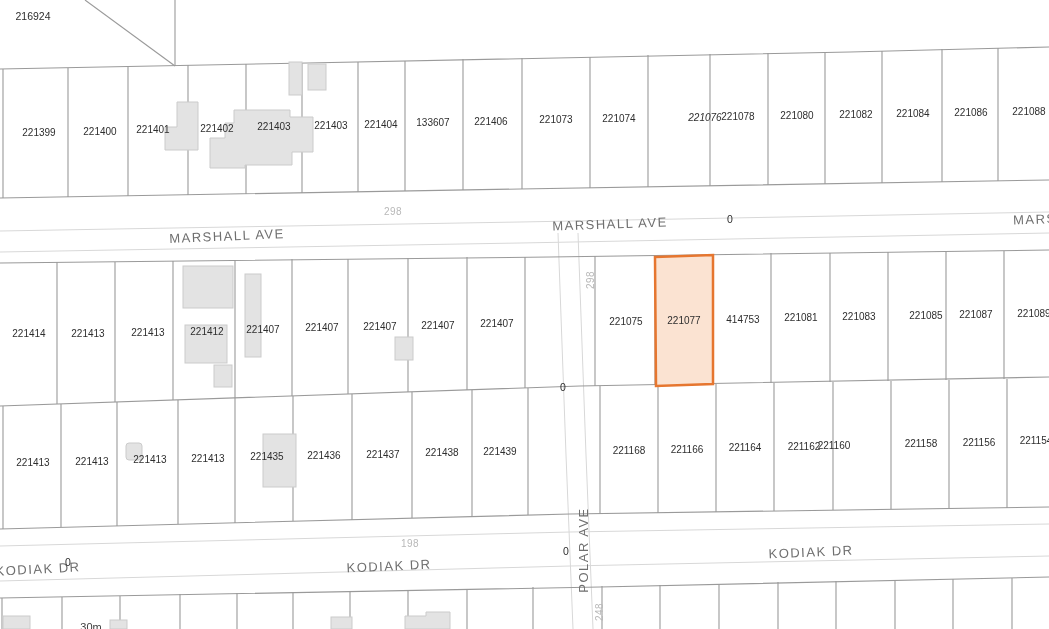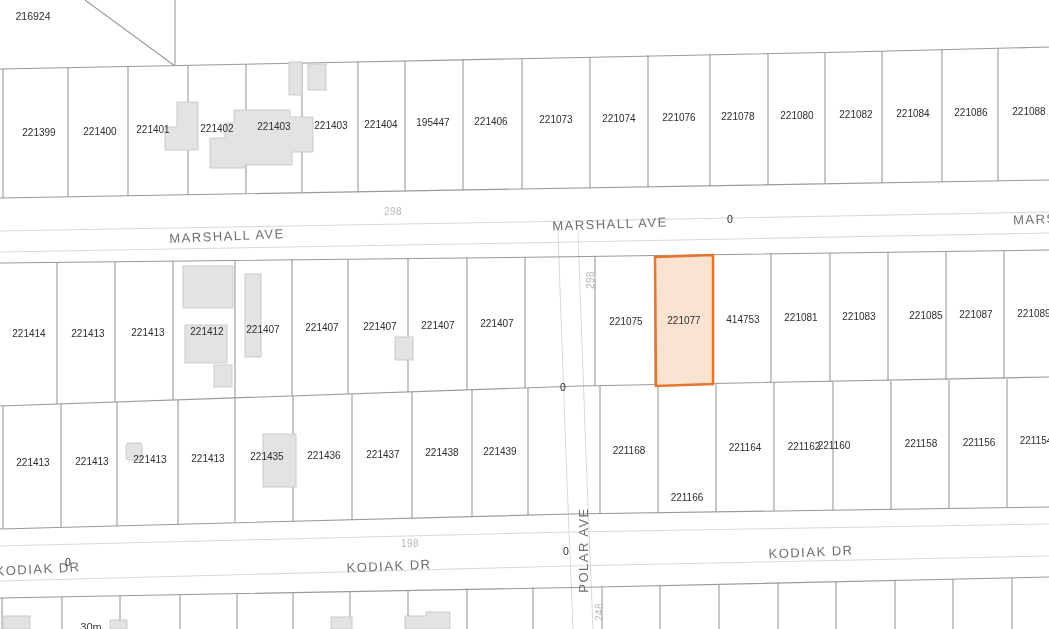--- a/index.html
+++ b/index.html
@@ -144,25 +144,25 @@
 
   <div id="label-layer">
       <div class="lbl corner" style="left: 33px; top: 16px; transform: translate(-50%, -50%);">216924</div>
       <div class="lbl parcel" style="left: 39px; top: 133px; transform: translate(-50%, -50%);">221399</div>
       <div class="lbl parcel" style="left: 100px; top: 132px; transform: translate(-50%, -50%);">221400</div>
       <div class="lbl parcel" style="left: 153px; top: 130px; transform: translate(-50%, -50%);">221401</div>
       <div class="lbl parcel" style="left: 217px; top: 129px; transform: translate(-50%, -50%);">221402</div>
       <div class="lbl parcel" style="left: 274px; top: 127px; transform: translate(-50%, -50%);">221403</div>
       <div class="lbl parcel" style="left: 331px; top: 126px; transform: translate(-50%, -50%);">221403</div>
       <div class="lbl parcel" style="left: 381px; top: 125px; transform: translate(-50%, -50%);">221404</div>
-      <div class="lbl parcel" style="left: 433px; top: 123px; transform: translate(-50%, -50%);">195447</div>
+      <div class="lbl parcel" style="left: 433px; top: 123px; transform: translate(-50%, -50%);">133607</div>
       <div class="lbl parcel" style="left: 491px; top: 122px; transform: translate(-50%, -50%);">221406</div>
       <div class="lbl parcel" style="left: 556px; top: 120px; transform: translate(-50%, -50%);">221073</div>
       <div class="lbl parcel" style="left: 619px; top: 119px; transform: translate(-50%, -50%);">221074</div>
-      <div class="lbl parcel" style="left: 679px; top: 118px; transform: translate(-50%, -50%);">221076</div>
+      <div class="lbl parcel" style="left: 705px; top: 118px; transform: translate(-50%, -50%); font-style: italic;">221076</div>
       <div class="lbl parcel" style="left: 738px; top: 117px; transform: translate(-50%, -50%);">221078</div>
       <div class="lbl parcel" style="left: 797px; top: 116px; transform: translate(-50%, -50%);">221080</div>
       <div class="lbl parcel" style="left: 856px; top: 115px; transform: translate(-50%, -50%);">221082</div>
       <div class="lbl parcel" style="left: 913px; top: 114px; transform: translate(-50%, -50%);">221084</div>
       <div class="lbl parcel" style="left: 971px; top: 113px; transform: translate(-50%, -50%);">221086</div>
       <div class="lbl parcel" style="left: 1029px; top: 112px; transform: translate(-50%, -50%);">221088</div>
       <div class="lbl parcel" style="left: 29px; top: 334px; transform: translate(-50%, -50%);">221414</div>
       <div class="lbl parcel" style="left: 88px; top: 334px; transform: translate(-50%, -50%);">221413</div>
       <div class="lbl parcel" style="left: 148px; top: 333px; transform: translate(-50%, -50%);">221413</div>
       <div class="lbl parcel" style="left: 207px; top: 332px; transform: translate(-50%, -50%); text-align: right;">221412</div>
@@ -182,21 +182,21 @@
       <div class="lbl parcel" style="left: 33px; top: 463px; transform: translate(-50%, -50%);">221413</div>
       <div class="lbl parcel" style="left: 92px; top: 462px; transform: translate(-50%, -50%);">221413</div>
       <div class="lbl parcel" style="left: 150px; top: 460px; transform: translate(-50%, -50%);">221413</div>
       <div class="lbl parcel" style="left: 208px; top: 459px; transform: translate(-50%, -50%);">221413</div>
       <div class="lbl parcel" style="left: 267px; top: 457px; transform: translate(-50%, -50%);">221435</div>
       <div class="lbl parcel" style="left: 324px; top: 456px; transform: translate(-50%, -50%);">221436</div>
       <div class="lbl parcel" style="left: 383px; top: 455px; transform: translate(-50%, -50%);">221437</div>
       <div class="lbl parcel" style="left: 442px; top: 453px; transform: translate(-50%, -50%);">221438</div>
       <div class="lbl parcel" style="left: 500px; top: 452px; transform: translate(-50%, -50%);">221439</div>
       <div class="lbl parcel" style="left: 629px; top: 451px; transform: translate(-50%, -50%);">221168</div>
-      <div class="lbl parcel" style="left: 687px; top: 450px; transform: translate(-50%, -50%); margin-top: 48px;">221166</div>
+      <div class="lbl parcel" style="left: 687px; top: 450px; transform: translate(-50%, -50%);">221166</div>
       <div class="lbl parcel" style="left: 745px; top: 448px; transform: translate(-50%, -50%);">221164</div>
       <div class="lbl parcel" style="left: 804px; top: 447px; transform: translate(-50%, -50%);">221162</div>
       <div class="lbl parcel" style="left: 834px; top: 446px; transform: translate(-50%, -50%);">221160</div>
       <div class="lbl parcel" style="left: 921px; top: 444px; transform: translate(-50%, -50%);">221158</div>
       <div class="lbl parcel" style="left: 979px; top: 443px; transform: translate(-50%, -50%);">221156</div>
       <div class="lbl parcel" style="left: 1036px; top: 441px; transform: translate(-50%, -50%);">221154</div>
       <div class="lbl street" style="left: 227px; top: 236px; transform: translate(-50%, -50%) rotate(-2.5deg);">MARSHALL AVE</div>
       <div class="lbl street" style="left: 610px; top: 224px; transform: translate(-50%, -50%) rotate(-2deg);">MARSHALL AVE</div>
       <div class="lbl street" style="left: 1013px; top: 218px; transform: translate(0px, -50%) rotate(-2deg);">MARSHALL AVE</div>
       <div class="lbl street" style="left: 38px; top: 569px; transform: translate(-50%, -50%) rotate(-3deg);">KODIAK DR</div>

